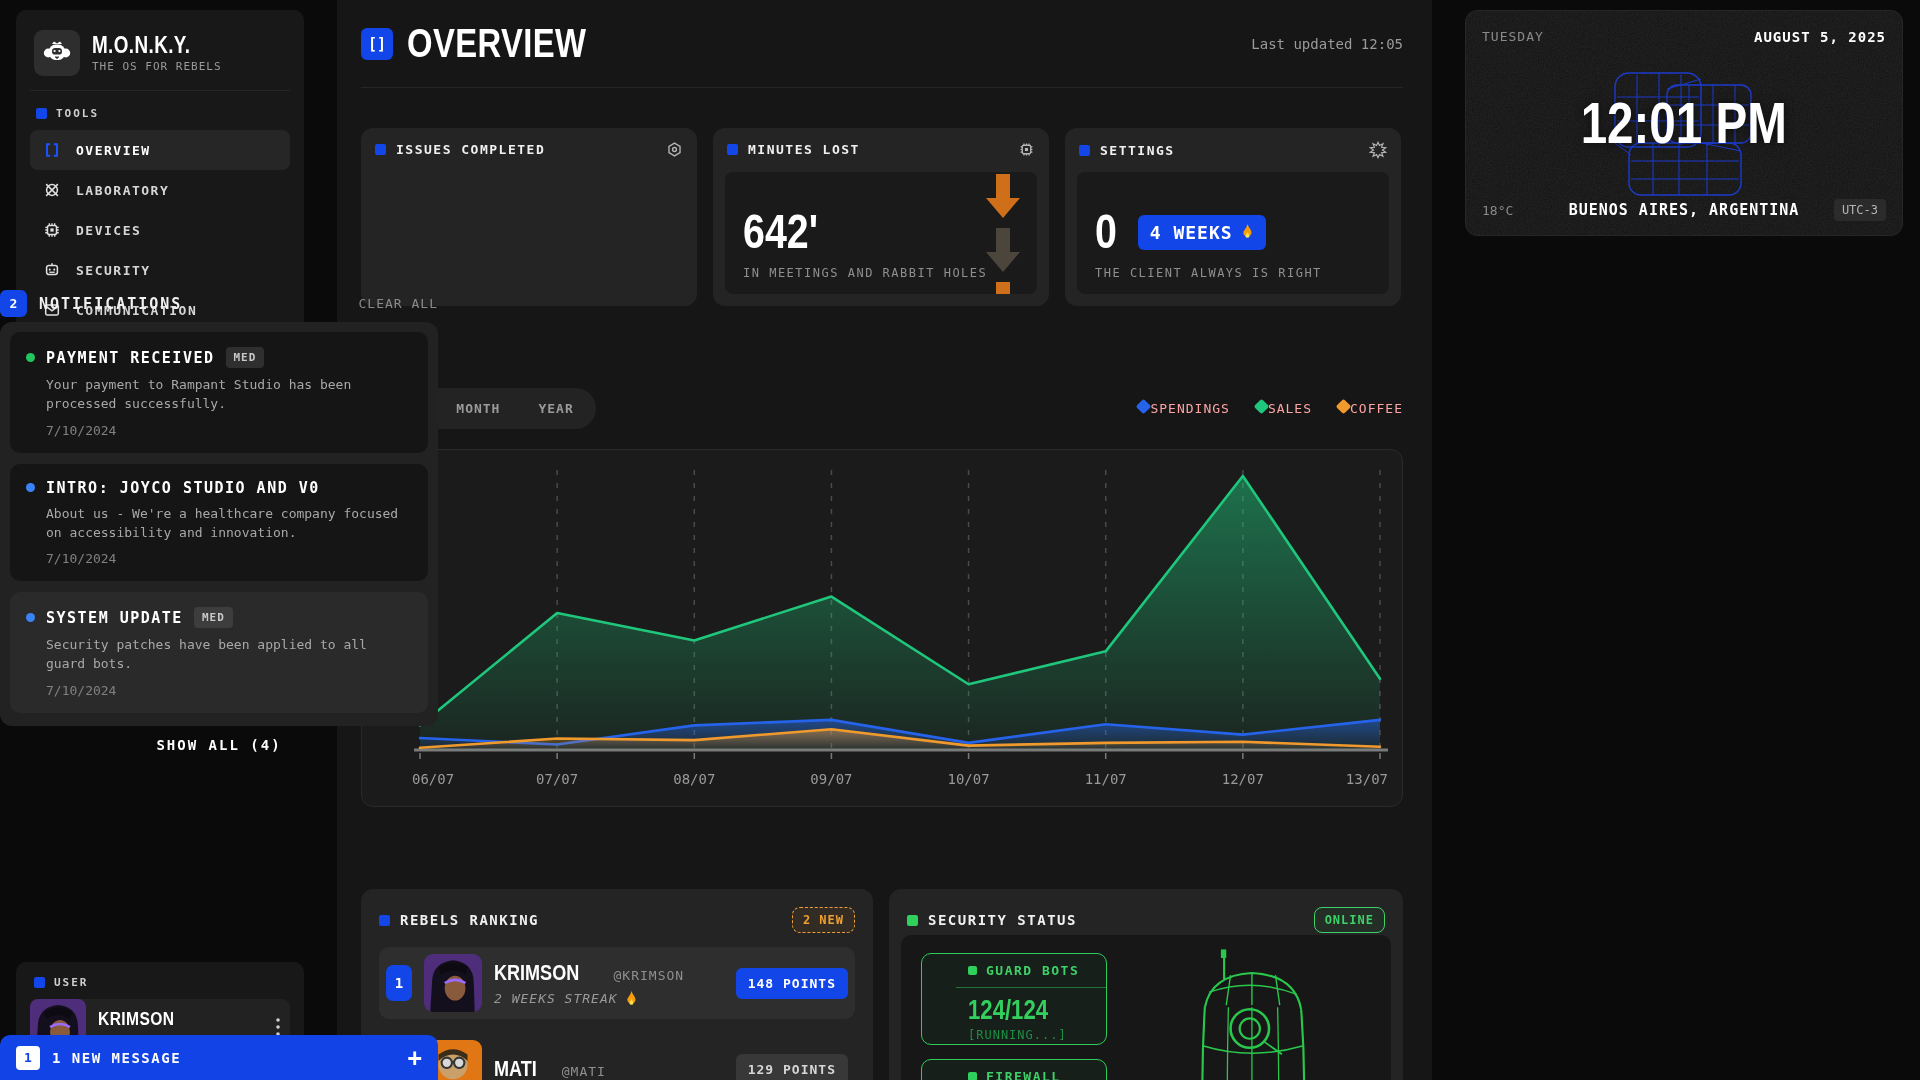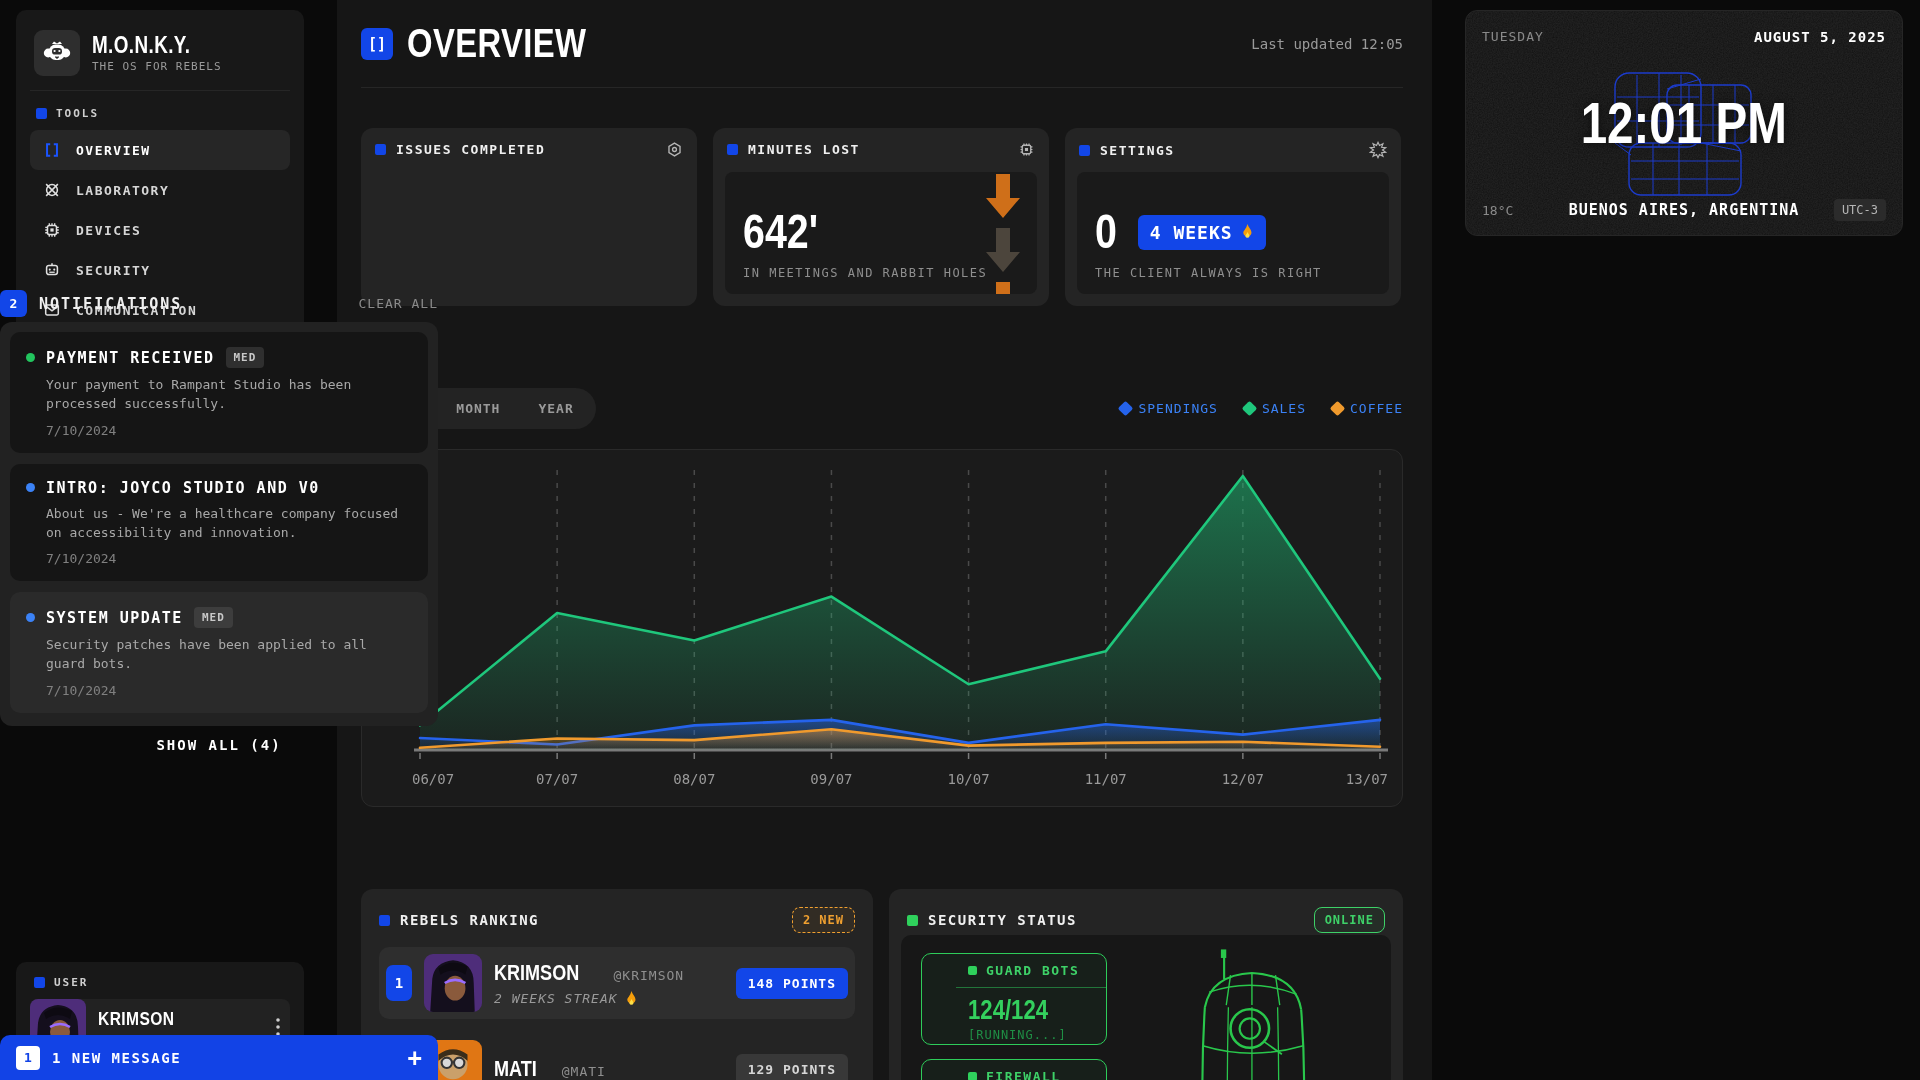--- a/index.html
+++ b/index.html
@@ -51,21 +51,21 @@
   .streak-pill { background:#1246e8; color:#fff; font-size:18px; font-weight:bold; letter-spacing:1px; border-radius:6px; padding:7px 12px; display:inline-flex; align-items:center; gap:8px; }
   .arrows { position:absolute; right:16px; display:flex; flex-direction:column; gap:10px; }
   .arrows.up { top:-24px; }
   .arrows.down { top:2px; }
 
   .range-row { display:flex; align-items:center; margin-top:82px; }
   .tabs { display:inline-flex; align-items:center; background:#232323; border-radius:22px; padding:4px; gap:2px;text-align:right; }
   .tab { font-size:13px; font-weight:bold; letter-spacing:1px; color:#9a9a9a; padding:9px 18px; border-radius:18px; cursor:pointer; }
   .tab.active { background:#1246e8; color:#fff; }
   .legend { margin-left:auto; display:flex; align-items:center; gap:26px; }
-  .legend-item { display:flex; align-items:center; gap:7px; font-size:13px; color:#3b82f6; letter-spacing:1px; }
+  .legend-item { display:flex; gap:1px; font-size:13px; color:#fca5a5; letter-spacing:1px; }
   .diamond { width:11px; height:11px; border-radius:2px; transform:rotate(45deg); background:#888; }
 
   .chart-card { margin-top:20px; width:1042px; height:358px; background:#1b1b1b; border:1px solid #2a2a2a; border-radius:12px; overflow:hidden; }
 
   .bottom-row { display:flex; gap:16px; margin-top:82px; }
   .panel-card { background:#242424; border-radius:12px; padding:18px; position:relative; }
   .rebels { width:512px; height:300px; }
   .secpanel { width:514px; height:300px; }
   .panel-head { display:flex; align-items:center; gap:10px; font-size:14px; font-weight:bold; letter-spacing:1.5px; color:#f0f0f0; }
   .green-sq { width:11px; height:11px; background:#2fd15c; border-radius:2px; flex:0 0 auto; }

